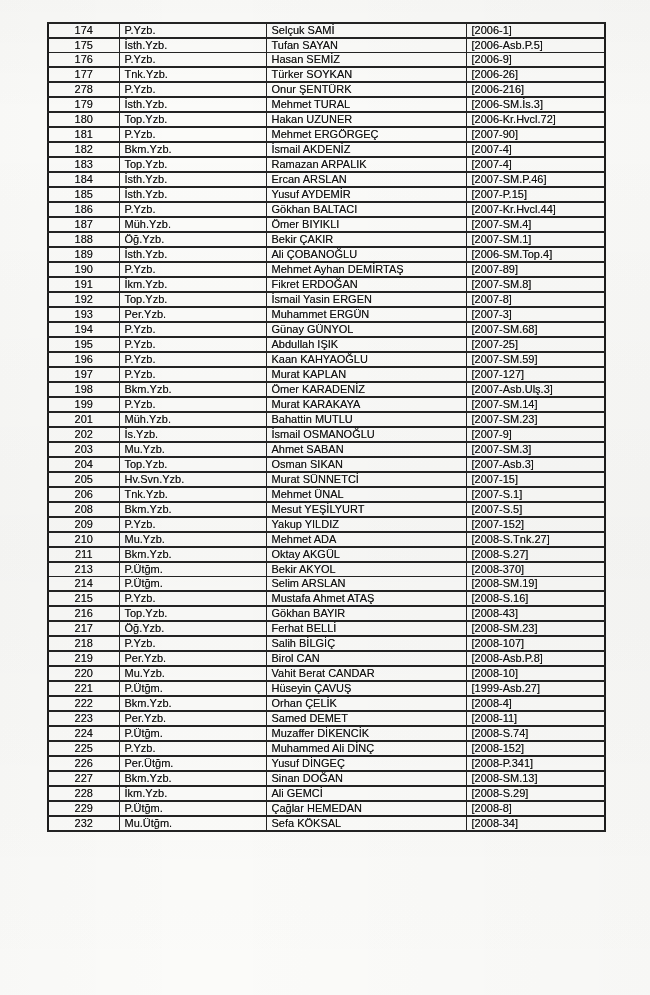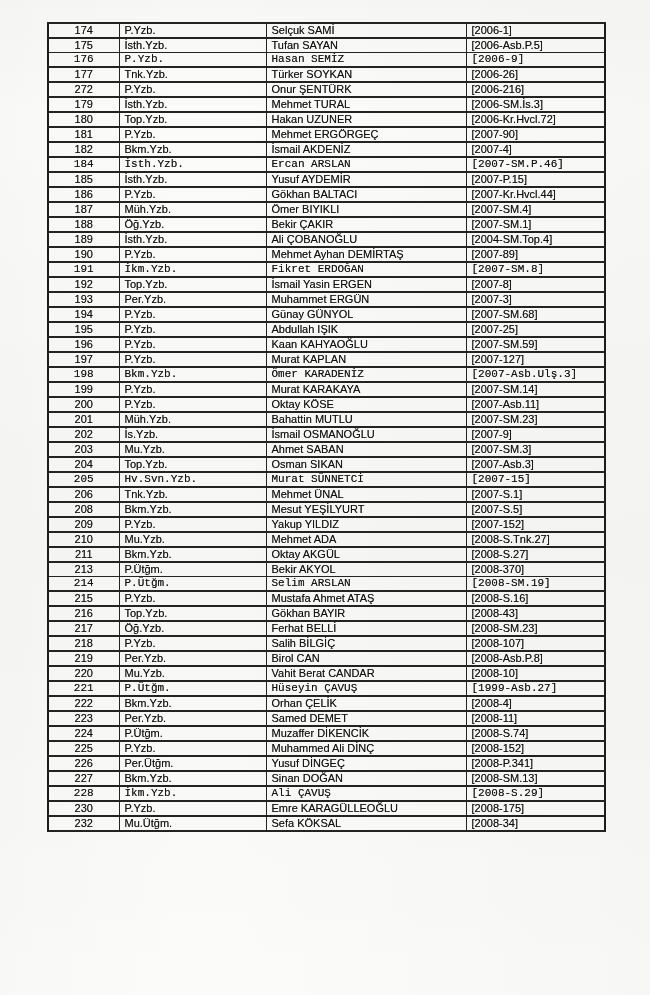--- a/index.html
+++ b/index.html
@@ -46,21 +46,21 @@
     line-height: 13px;
     white-space: nowrap;
     overflow: hidden;
     vertical-align: middle;
     color: #121212;
     
     text-shadow: 0 0 0.4px rgba(0,0,0,0.55);
   }
   
   table.doc-table tr:nth-child(5n+2) td { border-bottom-width: 1px; }
-  table.doc-table tr:nth-child(7n+3) td { border-top-width: 1px; font-family: Liberation Mono, monospace; }
+  table.doc-table tr:nth-child(7n+3) td { border-top-width: 1px; }
   table.doc-table td.col-no {
     text-align: center;
     padding: 0;
   }
   col.c-no   { width: 71px; }
   col.c-rank { width: 147px; }
   col.c-name { width: 200px; }
   col.c-code { width: 139px; }
 </style>
 </head>
@@ -93,21 +93,21 @@
           <td class="col-name">Hasan SEMİZ</td>
           <td class="col-code">[2006-9]</td>
         </tr>
         <tr>
           <td class="col-no">177</td>
           <td class="col-rank">Tnk.Yzb.</td>
           <td class="col-name">Türker SOYKAN</td>
           <td class="col-code">[2006-26]</td>
         </tr>
         <tr>
-          <td class="col-no">272</td>
+          <td class="col-no">278</td>
           <td class="col-rank">P.Yzb.</td>
           <td class="col-name">Onur ŞENTÜRK</td>
           <td class="col-code">[2006-216]</td>
         </tr>
         <tr>
           <td class="col-no">179</td>
           <td class="col-rank">İsth.Yzb.</td>
           <td class="col-name">Mehmet TURAL</td>
           <td class="col-code">[2006-SM.İs.3]</td>
         </tr>
@@ -123,20 +123,26 @@
           <td class="col-name">Mehmet ERGÖRGEÇ</td>
           <td class="col-code">[2007-90]</td>
         </tr>
         <tr>
           <td class="col-no">182</td>
           <td class="col-rank">Bkm.Yzb.</td>
           <td class="col-name">İsmail AKDENİZ</td>
           <td class="col-code">[2007-4]</td>
         </tr>
         <tr>
+          <td class="col-no">183</td>
+          <td class="col-rank">Top.Yzb.</td>
+          <td class="col-name">Ramazan ARPALIK</td>
+          <td class="col-code">[2007-4]</td>
+        </tr>
+        <tr>
           <td class="col-no">184</td>
           <td class="col-rank">İsth.Yzb.</td>
           <td class="col-name">Ercan ARSLAN</td>
           <td class="col-code">[2007-SM.P.46]</td>
         </tr>
         <tr>
           <td class="col-no">185</td>
           <td class="col-rank">İsth.Yzb.</td>
           <td class="col-name">Yusuf AYDEMİR</td>
           <td class="col-code">[2007-P.15]</td>
@@ -156,21 +162,21 @@
         <tr>
           <td class="col-no">188</td>
           <td class="col-rank">Öğ.Yzb.</td>
           <td class="col-name">Bekir ÇAKIR</td>
           <td class="col-code">[2007-SM.1]</td>
         </tr>
         <tr>
           <td class="col-no">189</td>
           <td class="col-rank">İsth.Yzb.</td>
           <td class="col-name">Ali ÇOBANOĞLU</td>
-          <td class="col-code">[2004-SM.Top.4]</td>
+          <td class="col-code">[2006-SM.Top.4]</td>
         </tr>
         <tr>
           <td class="col-no">190</td>
           <td class="col-rank">P.Yzb.</td>
           <td class="col-name">Mehmet Ayhan DEMİRTAŞ</td>
           <td class="col-code">[2007-89]</td>
         </tr>
         <tr>
           <td class="col-no">191</td>
           <td class="col-rank">İkm.Yzb.</td>
@@ -219,26 +225,20 @@
           <td class="col-name">Ömer KARADENİZ</td>
           <td class="col-code">[2007-Asb.Ulş.3]</td>
         </tr>
         <tr>
           <td class="col-no">199</td>
           <td class="col-rank">P.Yzb.</td>
           <td class="col-name">Murat KARAKAYA</td>
           <td class="col-code">[2007-SM.14]</td>
         </tr>
         <tr>
-          <td class="col-no">200</td>
-          <td class="col-rank">P.Yzb.</td>
-          <td class="col-name">Oktay KÖSE</td>
-          <td class="col-code">[2007-Asb.11]</td>
-        </tr>
-        <tr>
           <td class="col-no">201</td>
           <td class="col-rank">Müh.Yzb.</td>
           <td class="col-name">Bahattin MUTLU</td>
           <td class="col-code">[2007-SM.23]</td>
         </tr>
         <tr>
           <td class="col-no">202</td>
           <td class="col-rank">İs.Yzb.</td>
           <td class="col-name">İsmail OSMANOĞLU</td>
           <td class="col-code">[2007-9]</td>
@@ -377,28 +377,28 @@
         </tr>
         <tr>
           <td class="col-no">227</td>
           <td class="col-rank">Bkm.Yzb.</td>
           <td class="col-name">Sinan DOĞAN</td>
           <td class="col-code">[2008-SM.13]</td>
         </tr>
         <tr>
           <td class="col-no">228</td>
           <td class="col-rank">İkm.Yzb.</td>
-          <td class="col-name">Ali ÇAVUŞ</td>
+          <td class="col-name">Ali GEMCİ</td>
           <td class="col-code">[2008-S.29]</td>
         </tr>
         <tr>
-          <td class="col-no">230</td>
-          <td class="col-rank">P.Yzb.</td>
-          <td class="col-name">Emre KARAGÜLLEOĞLU</td>
-          <td class="col-code">[2008-175]</td>
+          <td class="col-no">229</td>
+          <td class="col-rank">P.Ütğm.</td>
+          <td class="col-name">Çağlar HEMEDAN</td>
+          <td class="col-code">[2008-8]</td>
         </tr>
         <tr>
           <td class="col-no">232</td>
           <td class="col-rank">Mu.Ütğm.</td>
           <td class="col-name">Sefa KÖKSAL</td>
           <td class="col-code">[2008-34]</td>
         </tr>
       </tbody>
   </table>
 </div>

